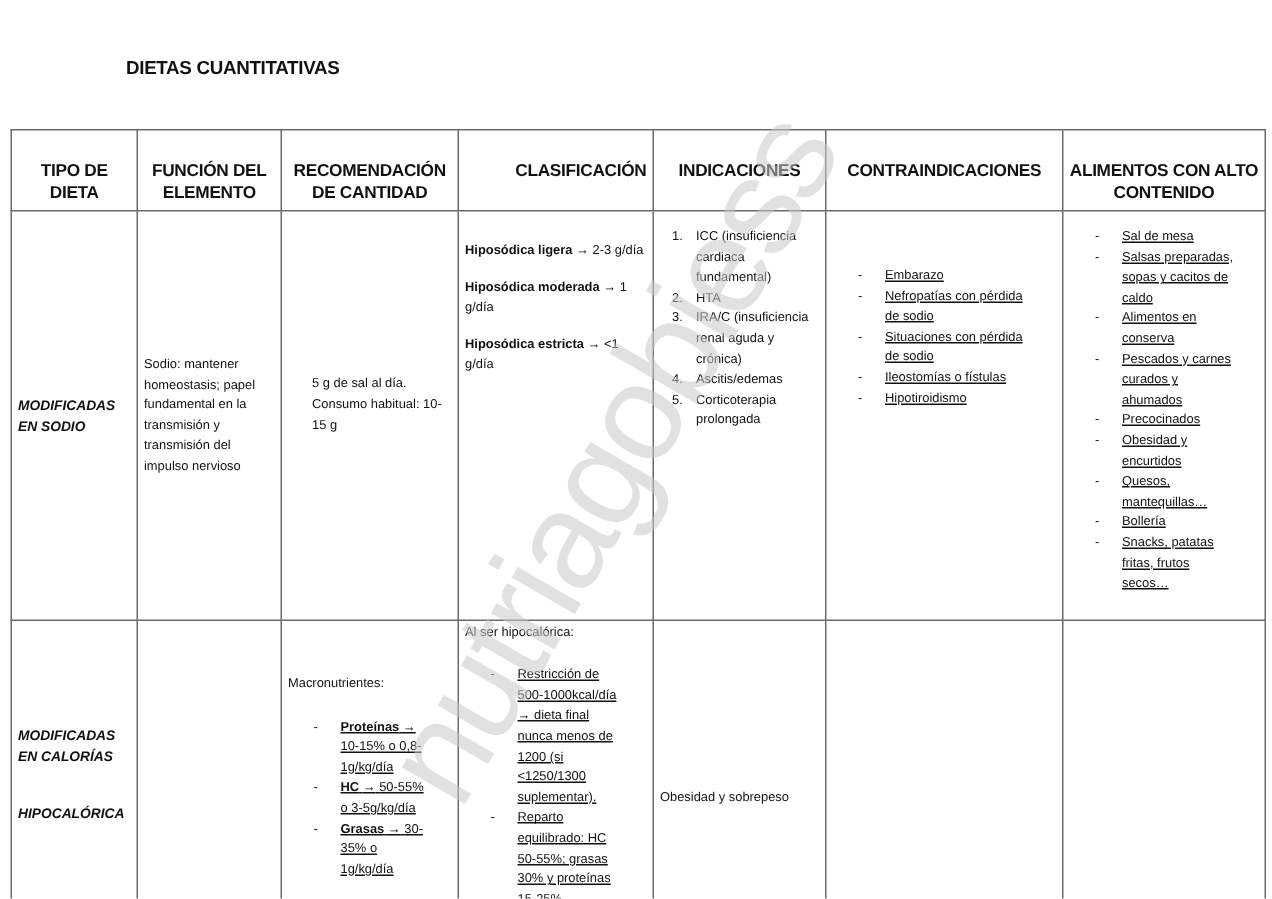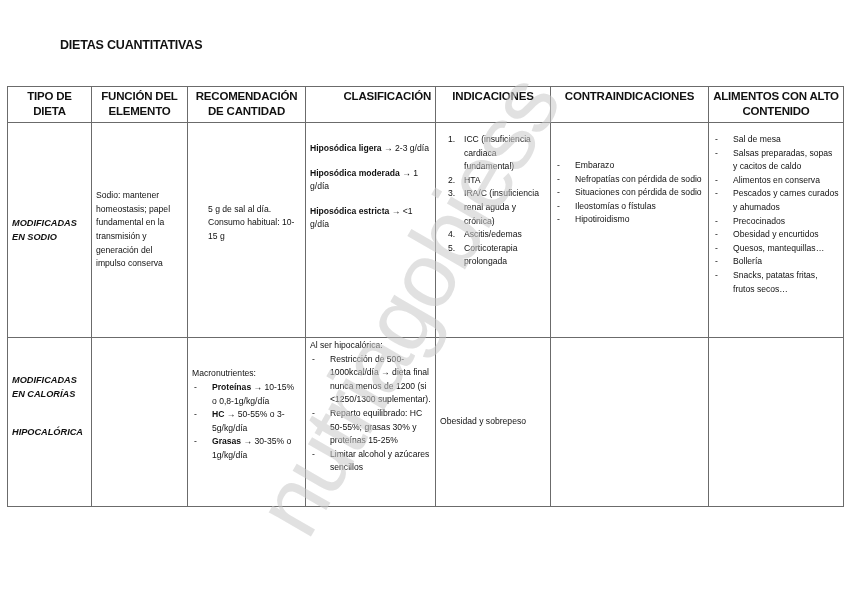--- a/index.html
+++ b/index.html
@@ -10,21 +10,21 @@
     body {
       width: 848px;
       height: 599px;
       position: relative;
       overflow: hidden;
       font-family: "Liberation Sans", sans-serif;
       color: #111111;
     }
     .doc-title {
       position: absolute;
-      left: 60px;
+      left: 84px;
       top: 38px;
       font-size: 12.5px;
       font-weight: bold;
       letter-spacing: -0.2px;
     }
     table.diet-table {
       position: absolute;
       left: 7px;
       top: 86px;
       width: 836px;
@@ -37,34 +37,35 @@
       border: 1.3px solid #6b6b6b;
       vertical-align: top;
       padding: 2px 4px;
       word-wrap: break-word;
     }
     table.diet-table th {
       font-size: 11.5px;
       line-height: 15px;
       font-weight: bold;
       text-align: center;
-      padding-top: 2px;
+      padding-top: 20px;
       height: 31px;
       letter-spacing: -0.2px;
     }
     table.diet-table th.left { text-align: right; padding-left: 5px; margin-left: 23px; }
     tr.row-sodio td { height: 210px; }
     tr.row-calorias td { height: 164px; }
     .vcenter { vertical-align: middle !important; }
     .bold { font-weight: bold; }
     .type-cell { font-size: 9.2px; font-weight: bold; line-height: 14px; font-style: italic; }
     ul.dash {
       list-style: none;
-      margin: 0;
+      margin: 15px;
       padding: 0;
+      text-decoration: underline;
     }
     ul.dash li {
       position: relative;
       padding-left: 20px;
     }
     ul.dash li::before {
       content: "-";
       position: absolute;
       left: 2px;
     }
@@ -124,21 +125,21 @@
       <th class="left">CLASIFICACIÓN</th>
       <th>INDICACIONES</th>
       <th>CONTRAINDICACIONES</th>
       <th>ALIMENTOS CON ALTO CONTENIDO</th>
     </tr>
   </thead>
   <tbody>
 
     <tr class="row-sodio">
       <td class="vcenter type-cell">MODIFICADAS EN SODIO</td>
-      <td class="vcenter">Sodio: mantener homeostasis; papel fundamental en la transmisión y generación del impulso conserva</td>
+      <td class="vcenter">Sodio: mantener homeostasis; papel fundamental en la transmisión y transmisión del impulso nervioso</td>
       <td class="vcenter">
         <div style="margin-top:-14px;margin-left:16px;">5 g de sal al día. Consumo habitual: 10-15 g</div>
       </td>
       <td class="clasif">
         <div style="height:17px"></div>
         <p><span class="bold">Hiposódica ligera</span> <span>→</span> <span>2-3 g/día</span></p>
         <p><span class="bold">Hiposódica moderada</span> <span>→</span> <span>1 g/día</span></p>
         <p><span class="bold">Hiposódica estricta</span> <span>→</span> <span>&lt;1 g/día</span></p>
       </td>
       <td>

